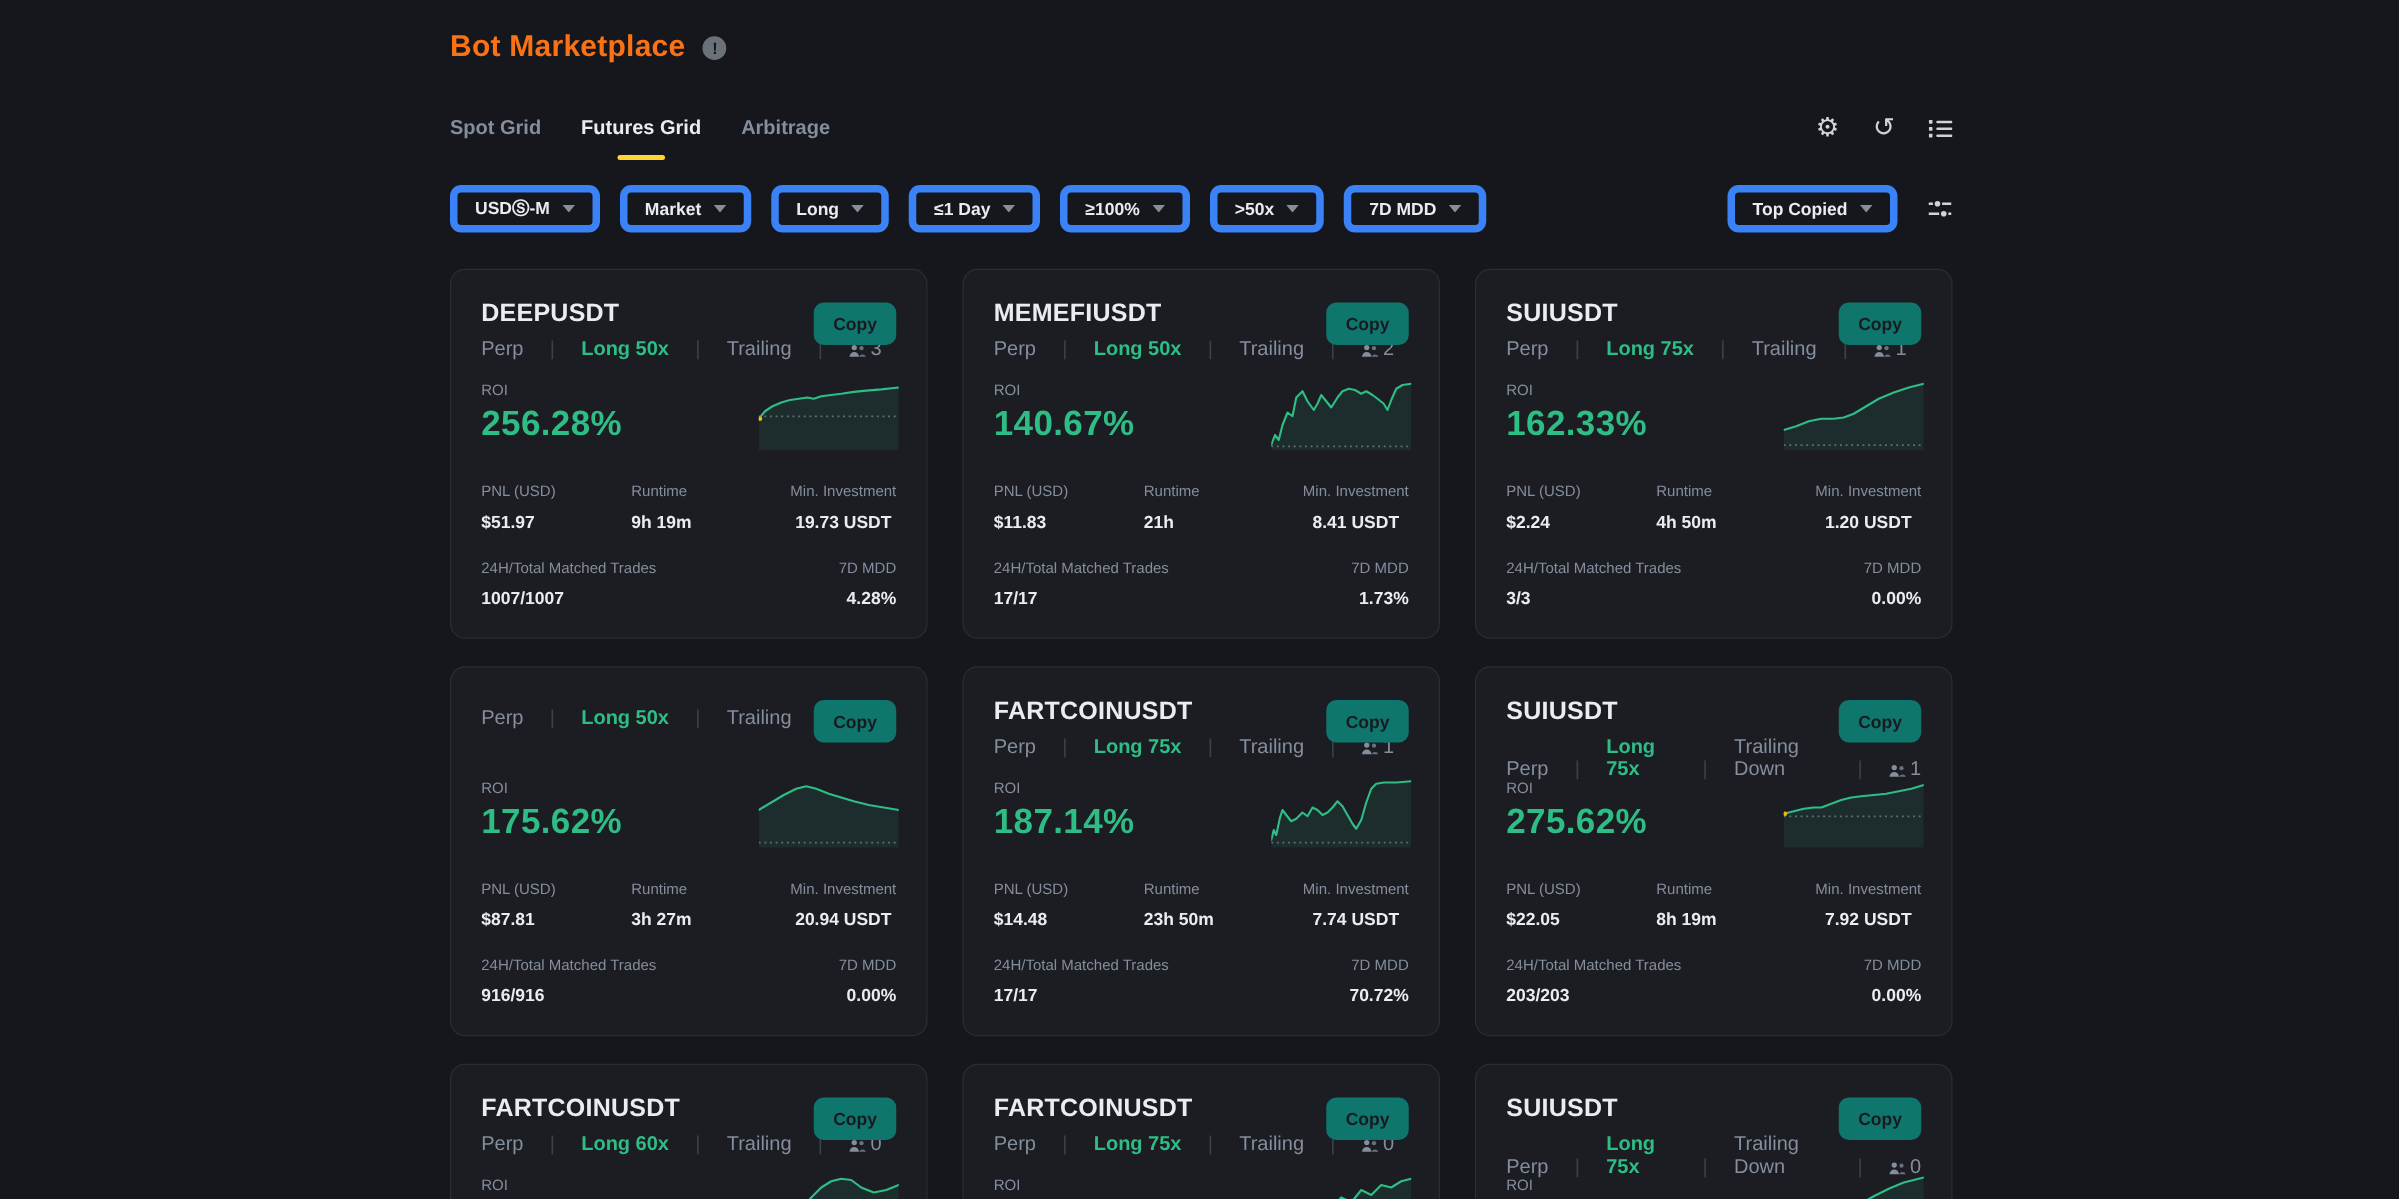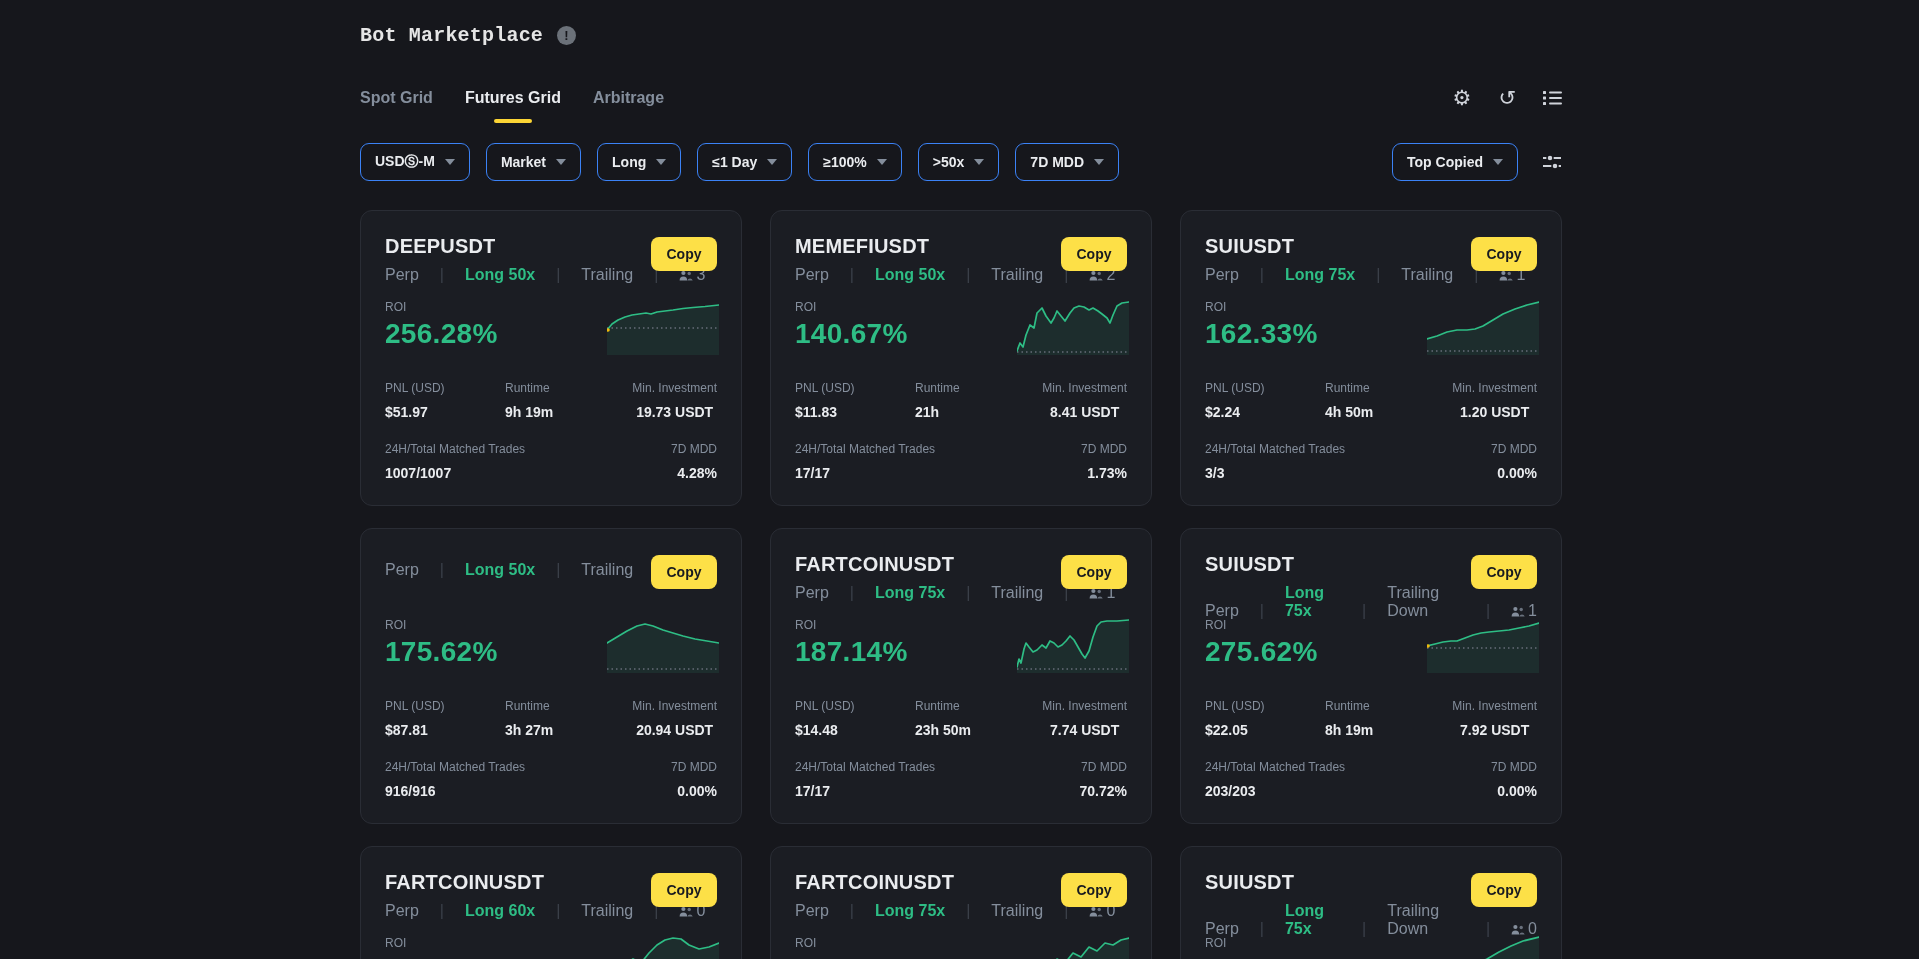--- a/index.html
+++ b/index.html
@@ -1,49 +1,49 @@
 <!DOCTYPE html>
 <html><head>
 <meta charset="utf-8">
 <style>
   html,body{margin:0;padding:0;background:#16171c;width:1919px;height:959px;overflow:hidden;
     font-family:"Liberation Sans","DejaVu Sans",sans-serif;-webkit-font-smoothing:antialiased;}
   .wrap{position:absolute;left:360px;top:0;width:1202px;}
   
   .header-row{display:flex;align-items:center;gap:14px;margin-top:24px;}
-  .page-title{font-size:20px;font-weight:700;color:#e5e5e5;margin:0;letter-spacing:.2px;font-family:Liberation Mono, monospace;}
+  .page-title{font-size:24px;font-weight:700;color:#f97316;margin:0;letter-spacing:.2px;}
   .info-dot{width:19px;height:19px;border-radius:50%;background:#6b7179;color:#16171c;
     font-size:13px;font-weight:700;display:flex;align-items:center;justify-content:center;cursor:pointer;}
   
   .tabs-row{display:flex;align-items:flex-start;margin-top:42px;position:relative;}
   .tabs{display:flex;gap:32px;}
   .tab{font-size:16px;font-weight:700;color:#848e9c;cursor:pointer;position:relative;padding-bottom:16px;}
   .tab.active{color:#eaecef;}
   .tab.active::after{content:"";position:absolute;left:50%;transform:translateX(-50%);bottom:0;
     width:38px;height:4px;border-radius:2px;background:#fcd535;}
   .toolbar{position:absolute;right:0;top:-2px;display:flex;gap:27px;align-items:center;}
   .tool-ic{color:#cfd3da;font-size:21px;line-height:1;cursor:pointer;display:flex;align-items:center;}
   
   .filters-row{display:flex;align-items:center;margin-top:20px;}
   .filter-group{display:flex;gap:16px;}
-  .filter-btn{height:38px;padding:0 14px;border:1px solid #3b82f6;border-radius:9px;background:transparent;
+  .filter-btn{height:38px;padding:0 14px;border:6px solid #3b82f6;border-radius:9px;background:transparent;
     color:#eaecef;font-size:14px;font-weight:700;display:flex;align-items:center;gap:10px;cursor:pointer;
     font-family:inherit;}
   .right-tools{margin-left:auto;display:flex;gap:24px;}
   .caret{width:10px;height:6px;flex:0 0 auto;}
   
   .grid{display:grid;grid-template-columns:repeat(3,382px);column-gap:28px;row-gap:22px;margin-top:29px;}
   .card{position:relative;width:382px;height:296px;box-sizing:border-box;background:#1b1d23;
     border:1px solid #2a2d35;border-radius:12px;padding:24px;cursor:pointer;}
   .sym{font-size:20px;font-weight:700;color:#eaecef;letter-spacing:.2px;}
   .meta{margin-top:8px;font-size:16px;color:#848e9c;display:flex;align-items:flex-end;gap:21px;}
   .meta .lev{color:#2ebd85;font-weight:700;}
   .meta .sep{color:#3b404a;}
   .copy-btn{position:absolute;top:26px;right:24px;width:66px;height:34px;border:none;border-radius:8px;
-    background:#fde047;color:#181a20;font-size:14px;font-weight:700;cursor:pointer;font-family:inherit;margin-left:24px;}
+    background:#0f766e;color:#181a20;font-size:14px;font-weight:700;cursor:pointer;font-family:inherit;margin-left:24px;}
   .roi-label{position:absolute;left:24px;top:89px;font-size:12px;color:#848e9c;}
   .roi-val{position:absolute;left:24px;top:107px;font-size:28px;font-weight:700;color:#2ebd85;letter-spacing:.3px;}
   .spark{position:absolute;right:22px;top:88px;width:112px;height:58px;}
   .stats{position:absolute;left:24px;right:24px;top:170px;display:flex;}
   .stats .c1{width:120px;}
   .stats .c2{flex:1;}
   .stats .c3{text-align:center;}
   .sl{font-size:12px;color:#848e9c;margin-bottom:9px;}
   .sv{font-size:14px;font-weight:700;color:#eaecef;}
   .stats2{position:absolute;left:24px;right:24px;top:231px;display:flex;justify-content:space-between;}

